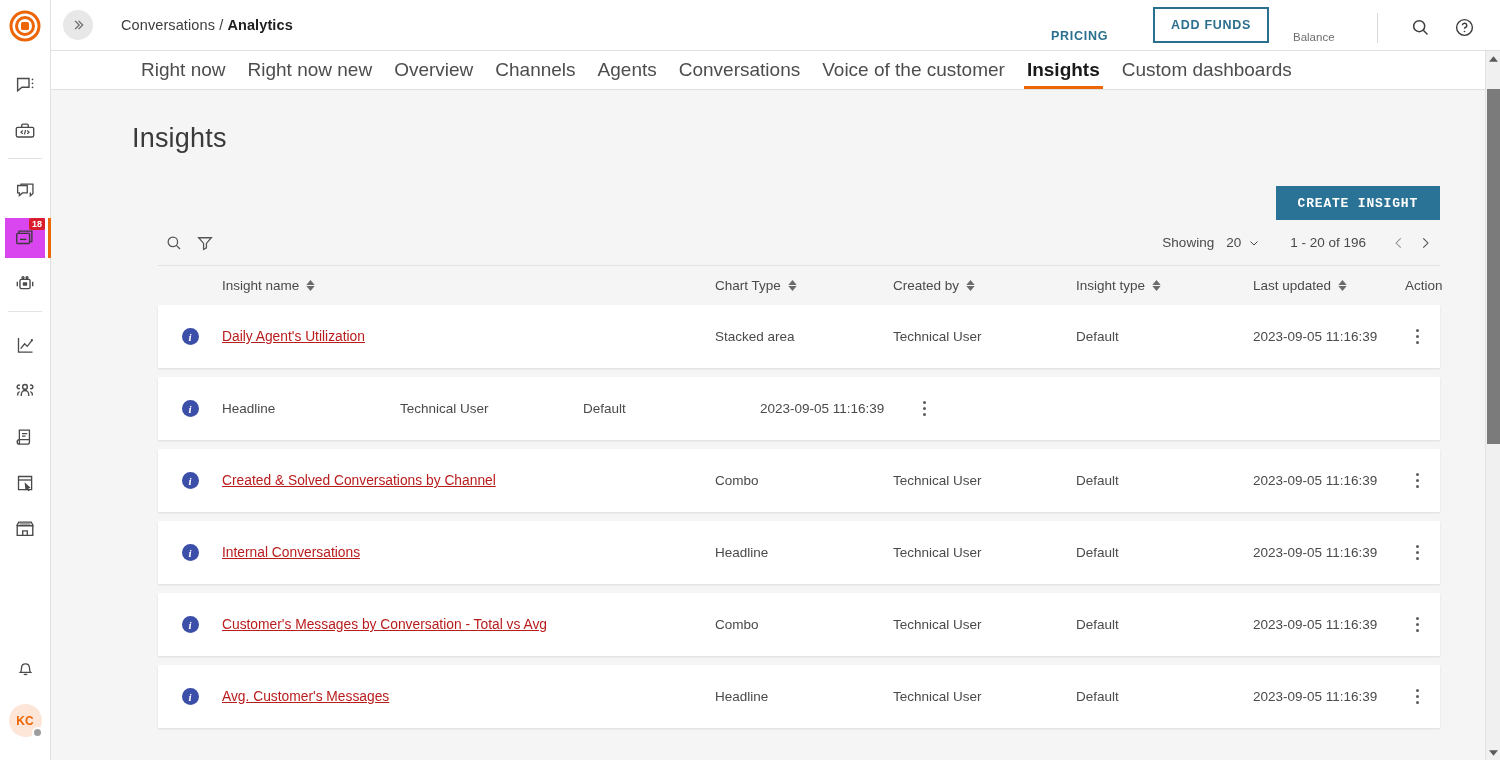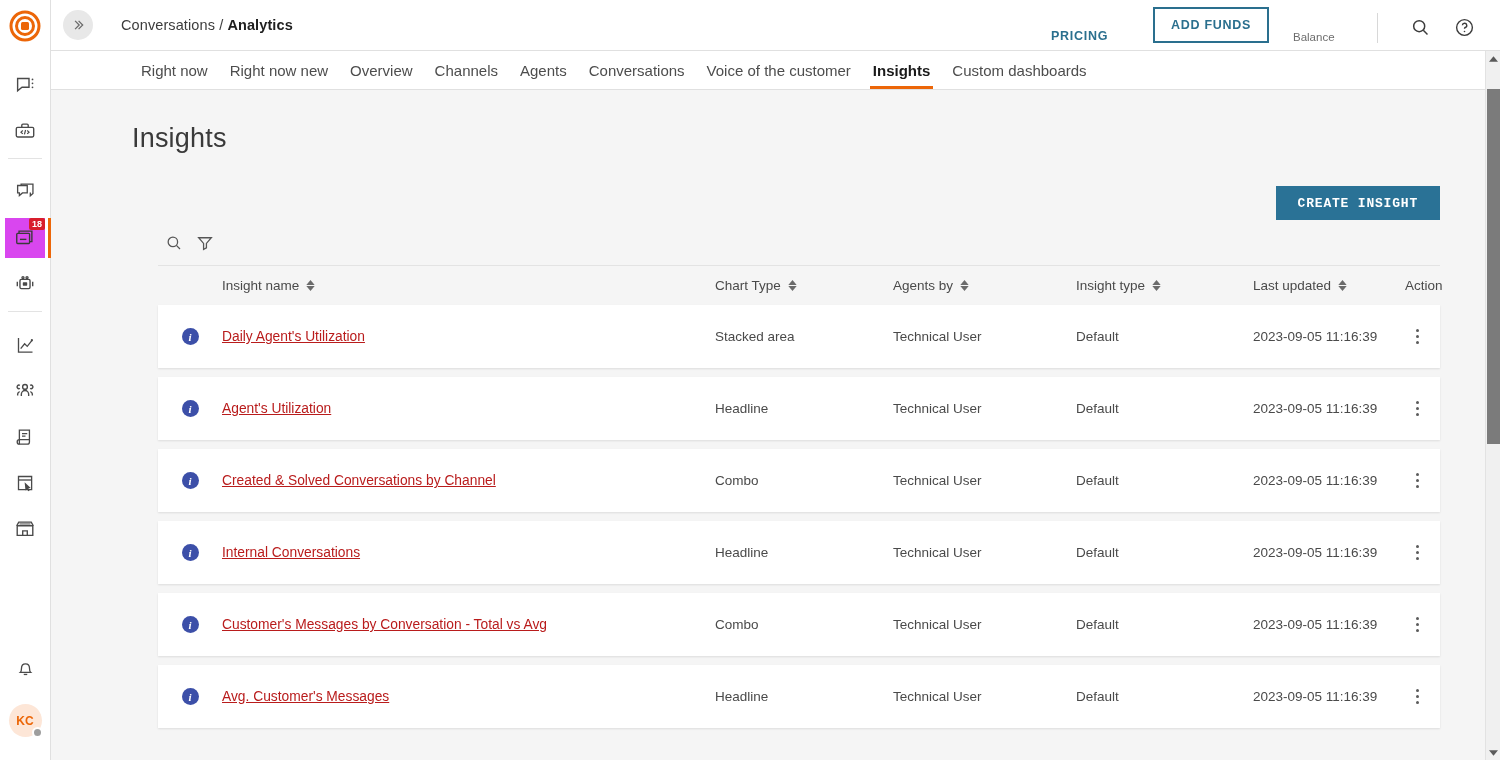--- a/index.html
+++ b/index.html
@@ -93,21 +93,21 @@
   .icon-btn + .icon-btn { margin-left: 12px; }
 
   
   .tabbar {
     height: 39px; background: #ffffff; border-bottom: 1px solid #e0e0e0;
     display: flex; align-items: stretch; padding-left: 79px; gap: 0;
     flex: 0 0 39px;
   }
   .tab {
     display: flex; align-items: center; padding: 0 11px;
-    font-size: 15px; color: #4d4d4d; cursor: pointer; position: relative;
+    font-size: 19px; color: #4d4d4d; cursor: pointer; position: relative;
     white-space: nowrap;
   }
   .tab.active { color: #1a1a1a; font-weight: bold; }
   .tab.active::after {
     content: ""; position: absolute; left: 8px; right: 8px; bottom: 0;
     height: 3px; background: #ec6608;
   }
 
   
   .content {
@@ -389,20 +389,40 @@
               <circle cx="10.5" cy="10.5" r="6.3"></circle>
                 <path d="M15.2 15.2 20 20"></path>
             </svg>
           </div>
           <div class="tool-icon filter">
             <svg width="18" height="18" viewBox="0 0 24 24" fill="none" stroke="#565656" stroke-width="1.7">
               <path d="M3.5 5h17l-6.6 7.6v5.8l-3.8 2.1v-7.9z"></path>
             </svg>
           </div>
 
+          <div class="pager">
+            <span class="showing-label">Showing</span>
+            <span class="page-size">
+              <span>20</span>
+              <svg width="12" height="12" viewBox="0 0 24 24" fill="none" stroke="#4a4a4a" stroke-width="2">
+                <path d="M5 9l7 7 7-7"></path>
+              </svg>
+            </span>
+            <span class="range">1 - 20 of 196</span>
+            <span class="nav-btn">
+              <svg width="14" height="14" viewBox="0 0 24 24" fill="none" stroke="currentColor" stroke-width="1.8">
+                <path d="M15 4l-8 8 8 8"></path>
+              </svg>
+            </span>
+            <span class="nav-btn enabled">
+              <svg width="14" height="14" viewBox="0 0 24 24" fill="none" stroke="currentColor" stroke-width="1.8">
+                <path d="M9 4l8 8-8 8"></path>
+              </svg>
+            </span>
+          </div>
         </div>
 
         <div class="thead">
           <div class="col-info"></div>
           <div class="col-name th">
             <span>Insight name</span>
             <span class="sorter">
               <svg width="9" height="5" viewBox="0 0 10 6">
                   <path d="M5 0l5 6H0z" fill="#6b6b6b"></path>
                 </svg>
@@ -416,21 +436,21 @@
             <span class="sorter">
               <svg width="9" height="5" viewBox="0 0 10 6">
                   <path d="M5 0l5 6H0z" fill="#6b6b6b"></path>
                 </svg>
               <svg width="9" height="5" viewBox="0 0 10 6" style="margin-top:1px">
                   <path d="M5 6 0 0h10z" fill="#6b6b6b"></path>
                 </svg>
             </span>
           </div>
           <div class="col-by th">
-            <span>Agents by</span>
+            <span>Created by</span>
             <span class="sorter">
               <svg width="9" height="5" viewBox="0 0 10 6">
                   <path d="M5 0l5 6H0z" fill="#6b6b6b"></path>
                 </svg>
               <svg width="9" height="5" viewBox="0 0 10 6" style="margin-top:1px">
                   <path d="M5 6 0 0h10z" fill="#6b6b6b"></path>
                 </svg>
             </span>
           </div>
           <div class="col-type th">
@@ -479,23 +499,20 @@
                   <span></span>
                   <span></span>
                 </span>
             </div>
           </div>
 
           <div class="row">
             <div class="col-info">
               <span class="info-dot">i</span>
             </div>
-            <div class="col-name">
-              <span class="row-link">Agent's Utilization</span>
-            </div>
             <div class="col-chart">Headline</div>
             <div class="col-by">Technical User</div>
             <div class="col-type">Default</div>
             <div class="col-upd">2023-09-05 11:16:39</div>
             <div class="col-action">
               <span class="kebab">
                   <span></span>
                   <span></span>
                   <span></span>
                 </span>

